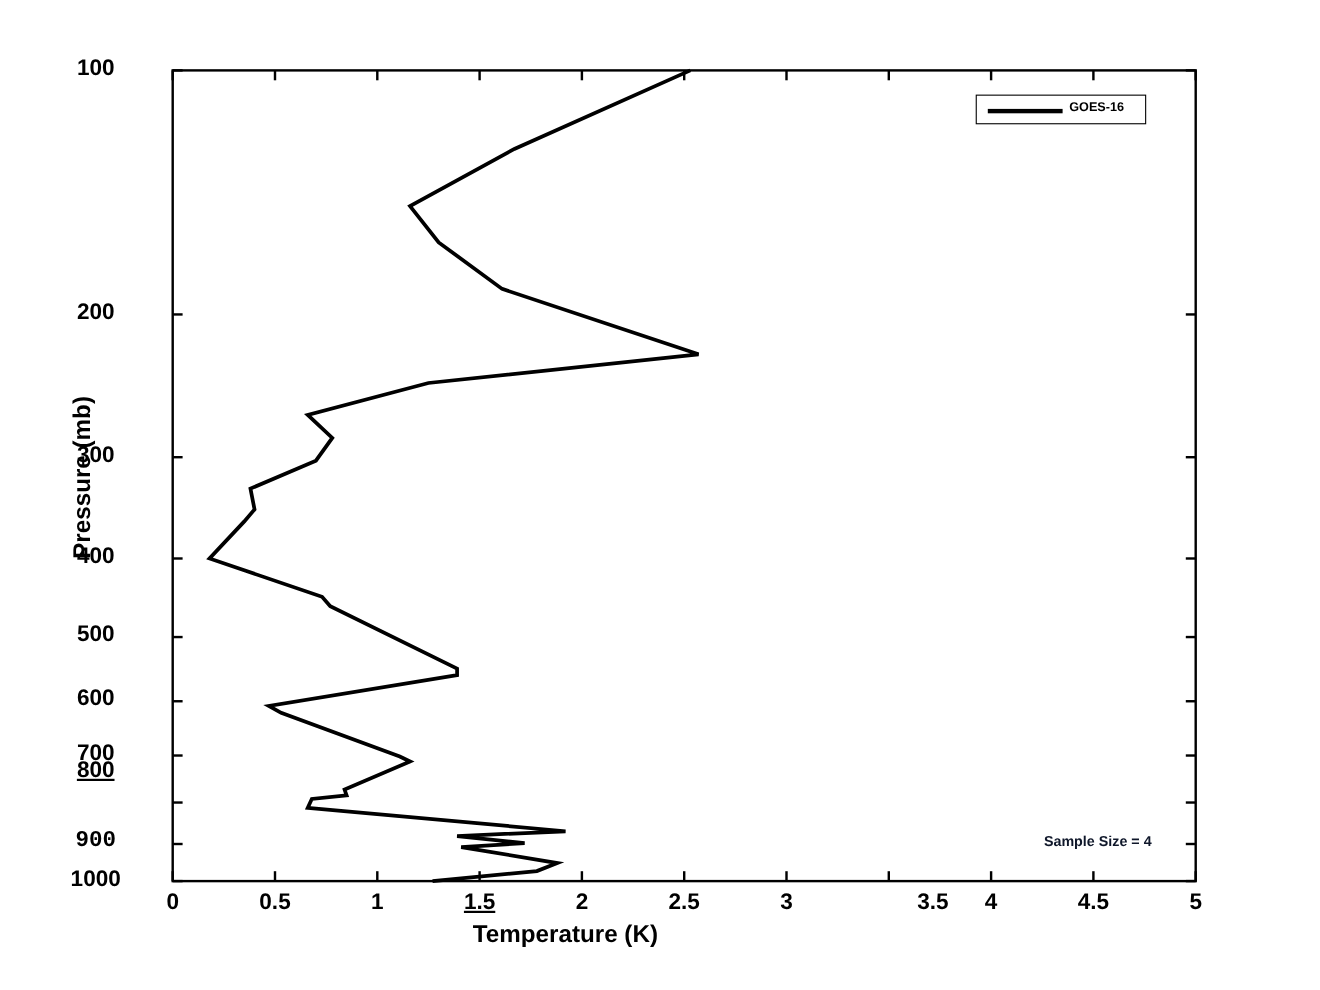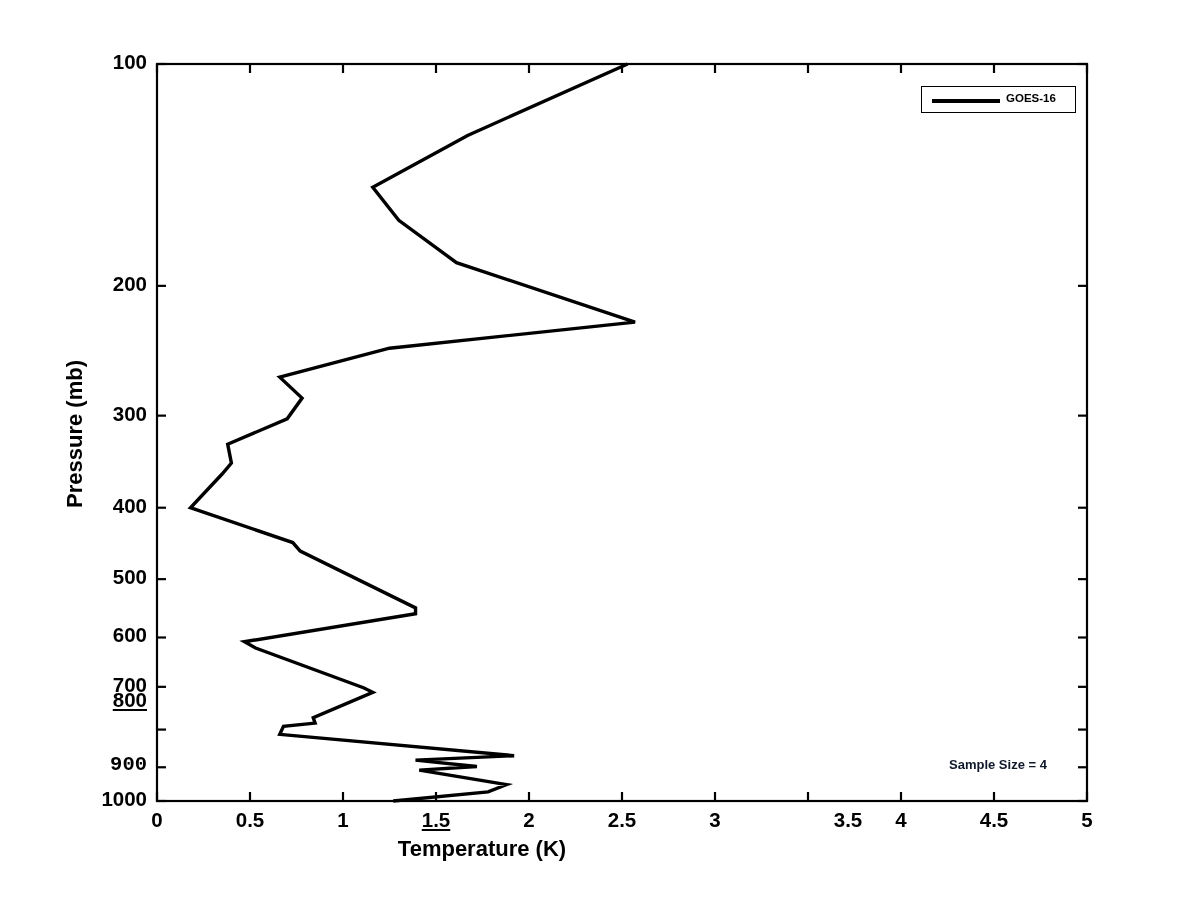--- a/index.html
+++ b/index.html
@@ -41,20 +41,21 @@
     font-size: 22px;
     font-weight: bold;
     color: #000000;
     white-space: nowrap;
   }
   #xaxis-title {
     left: 0;
     top: 836px;
     width: 964px;
     text-align: center;
+    padding-left: 32px;
   }
   #yaxis-title {
     left: -45px;
     top: 421px;
     width: 240px;
     text-align: center;
     transform: rotate(-90deg);
     transform-origin: 50% 50%;
   }
   .tick-label {
@@ -62,26 +63,26 @@
     font-size: 20.5px;
     font-weight: bold;
     color: #000000;
     white-space: nowrap;
   }
   .xtick-label {
     text-align: center;
     width: 80px;
   }
   .ytick-label {
-    text-align: right;
+    text-align: center;
     width: 120px;
   }
   #legend-box {
     position: absolute;
-    left: 921px;
+    left: 887px;
     top: 86px;
     width: 155px;
     height: 27px;
     border: 1.6px solid #000000;
     background: #ffffff;
     box-sizing: border-box;
   }
   #legend-line {
     position: absolute;
     left: 10px;

